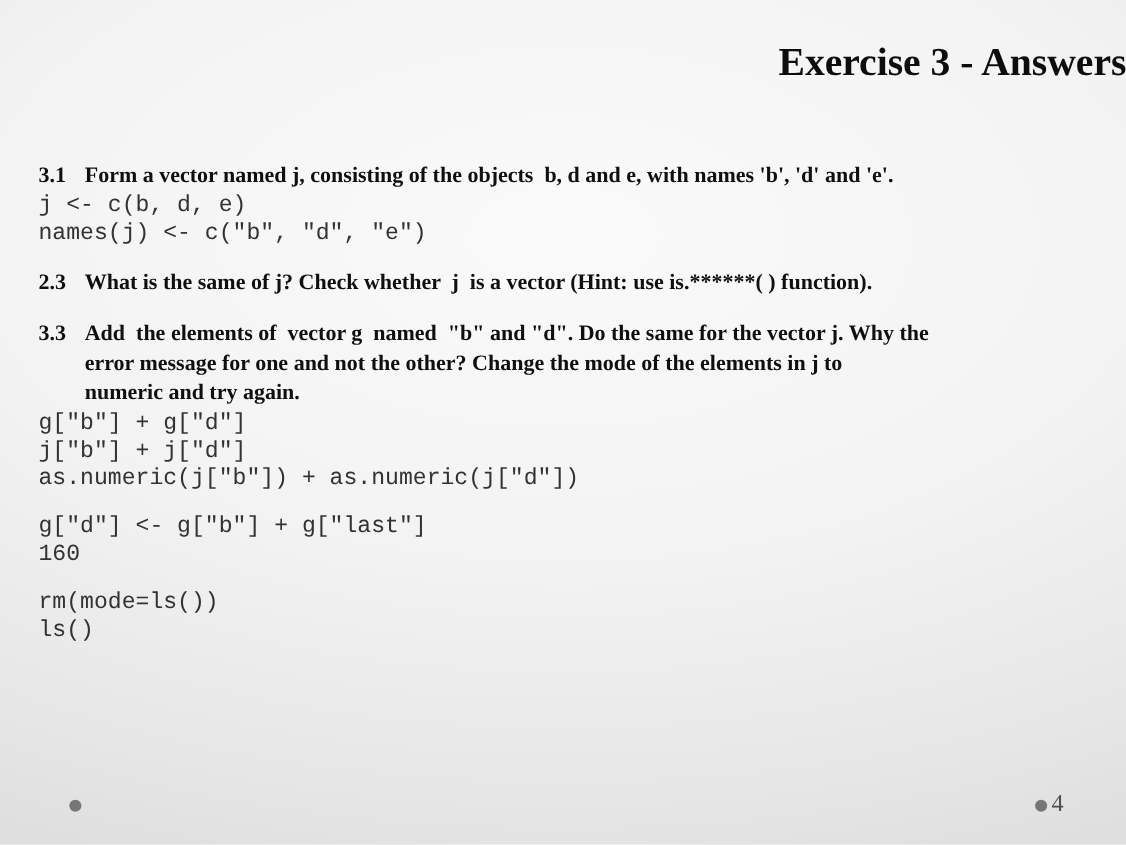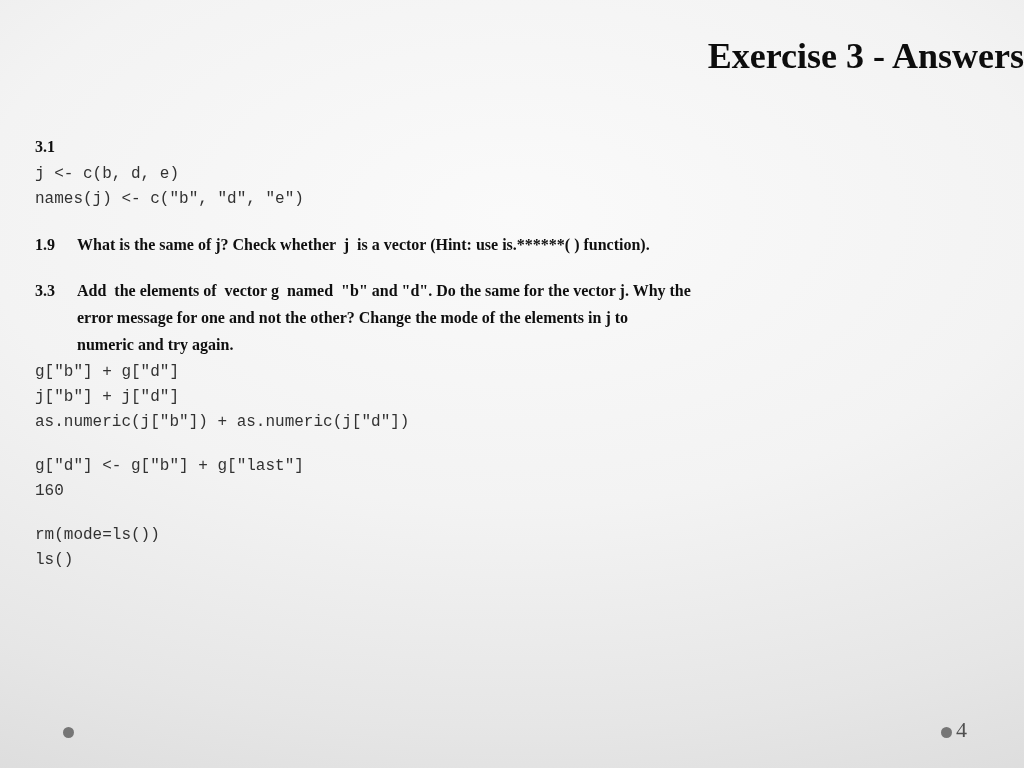--- a/index.html
+++ b/index.html
@@ -34,36 +34,37 @@
     top: 133px;
     width: 958px;
   }
   .section {
     margin-bottom: 19px;
   }
   .heading {
     display: flex;
     align-items: flex-start;
     font-weight: bold;
-    font-size: 16px;
+    font-size: 20px;
     line-height: 27px;
     color: #0f0f0f;
+    margin-top: 13px;
   }
   .h-num {
     flex: none;
     width: 42px;
   }
   .h-text {
     flex: none;
     white-space: pre;
   }
   .code {
     margin: 2px 0 0 0;
     font-family: "Liberation Mono", "DejaVu Sans Mono", monospace;
-    font-size: 16px;
+    font-size: 21px;
     line-height: 25px;
     color: #323232;
     white-space: pre;
     font-weight: normal;
   }
   .footer-dot {
     position: absolute;
     width: 11px;
     height: 11px;
     border-radius: 50%;
@@ -86,28 +87,29 @@
 
 <div class="slide">
 
   <div class="title">Exercise 3 - Answers</div>
 
   <div class="content">
 
     <div class="section">
       <div class="heading">
         <span class="h-num">3.1</span>
+        <span class="h-text">Form a vector named j, consisting of the objects  b, d and e, with names 'b', 'd' and 'e'.</span>
       </div>
       <pre class="code">j &lt;- c(b, d, e)
 names(j) &lt;- c("b", "d", "e")</pre>
     </div>
 
     <div class="section">
       <div class="heading">
-        <span class="h-num">1.9</span>
+        <span class="h-num">2.3</span>
         <span class="h-text">What is the same of j? Check whether  j  is a vector (Hint: use is.******( ) function).</span>
       </div>
     </div>
 
     <div class="section">
       <div class="heading">
         <span class="h-num">3.3</span>
         <span class="h-text">Add  the elements of  vector g  named  "b" and "d". Do the same for the vector j. Why the
 error message for one and not the other? Change the mode of the elements in j to
 numeric and try again.</span>

